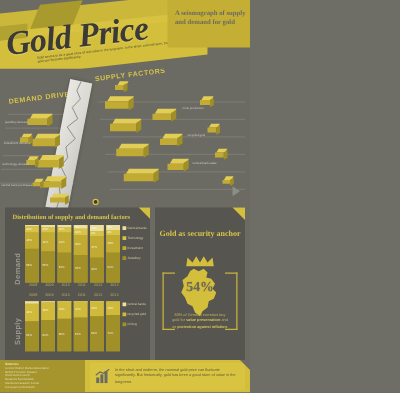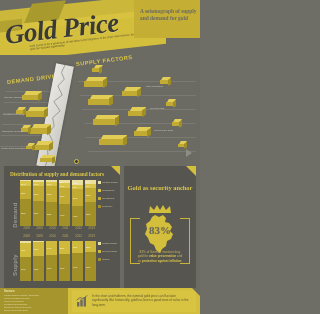--- a/index.html
+++ b/index.html
@@ -506,21 +506,21 @@
     <svg class="crown" viewBox="0 0 24 10">
       <path d="M1 9 L2 2 L6 6 L9 1 L12 6 L15 1 L18 6 L22 2 L23 9 Z" fill="#d4bf3c"></path>
     </svg>
 
     <div class="brace l"></div>
     <div class="brace r"></div>
 
     <svg class="germany" viewBox="0 0 36 40">
       <path d="M13 1 L17 3 L21 1 L24 4 L23 8 L27 9 L30 13 L28 17 L31 20 L29 25 L25 27 L24 32 L20 35 L18 39 L14 36 L12 31 L8 29 L6 24 L3 20 L5 15 L4 10 L8 7 L10 3 Z" fill="#d4bf3c"></path>
     </svg>
-    <div class="pct">83%</div>
+    <div class="pct">54%</div>
 
     <div class="sec-cap">
       <span>83% of German investors buy gold for </span><b>value preservation</b><span> and as </span><b>protection against inflation</b><span>.</span>
     </div>
   </div>
 
   <div class="footer">
     <div class="foot-ribbon"></div>
     <div class="sources">
       <div class="src-title">Sources:</div>

